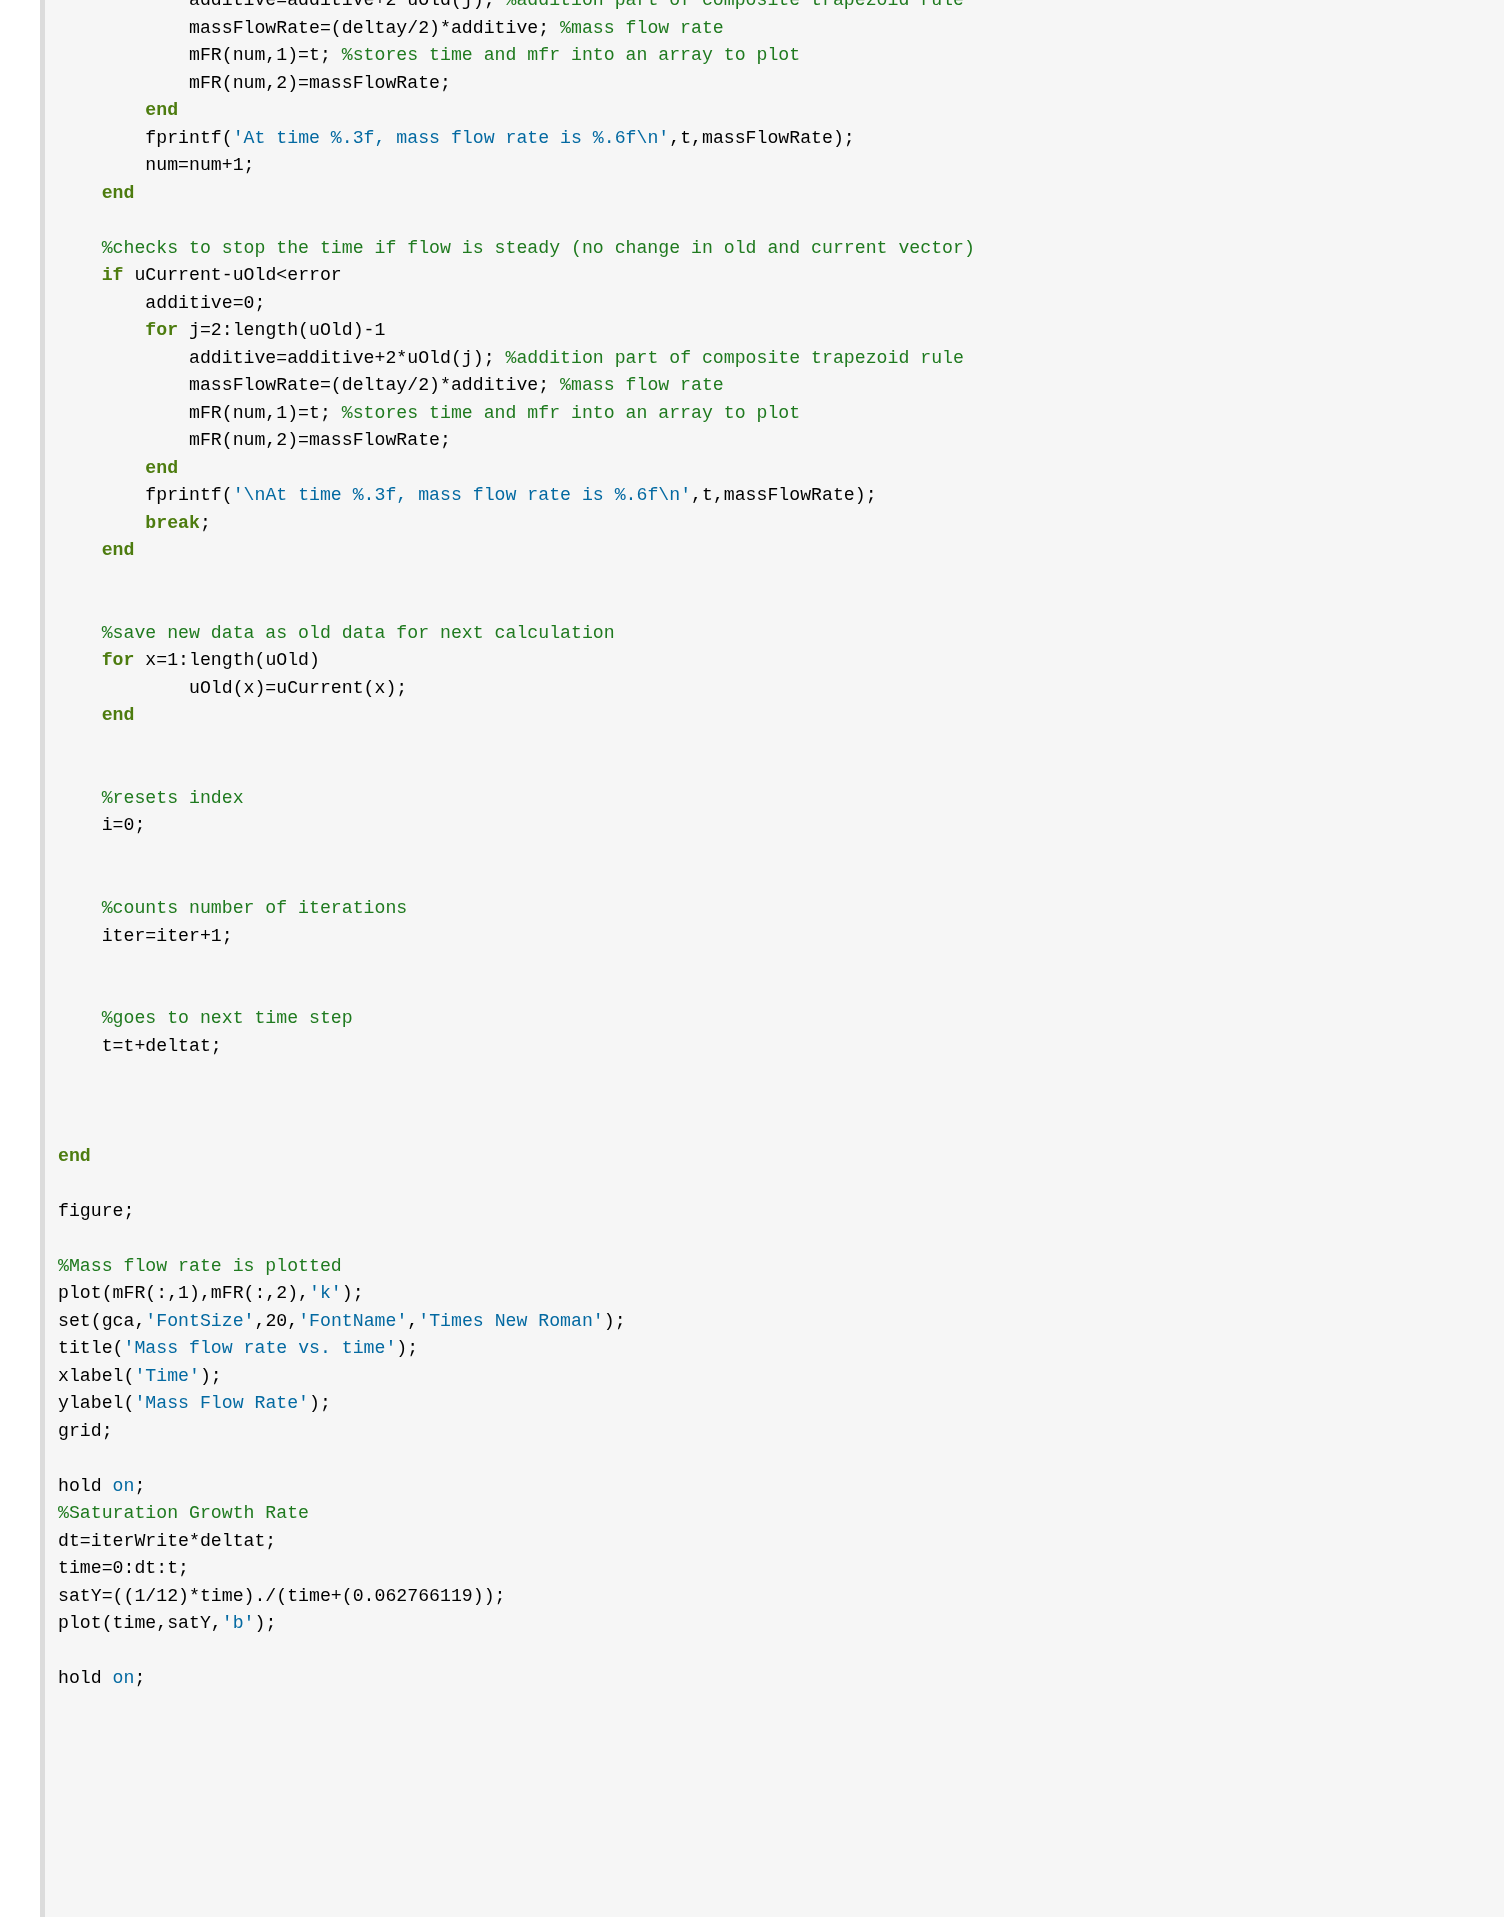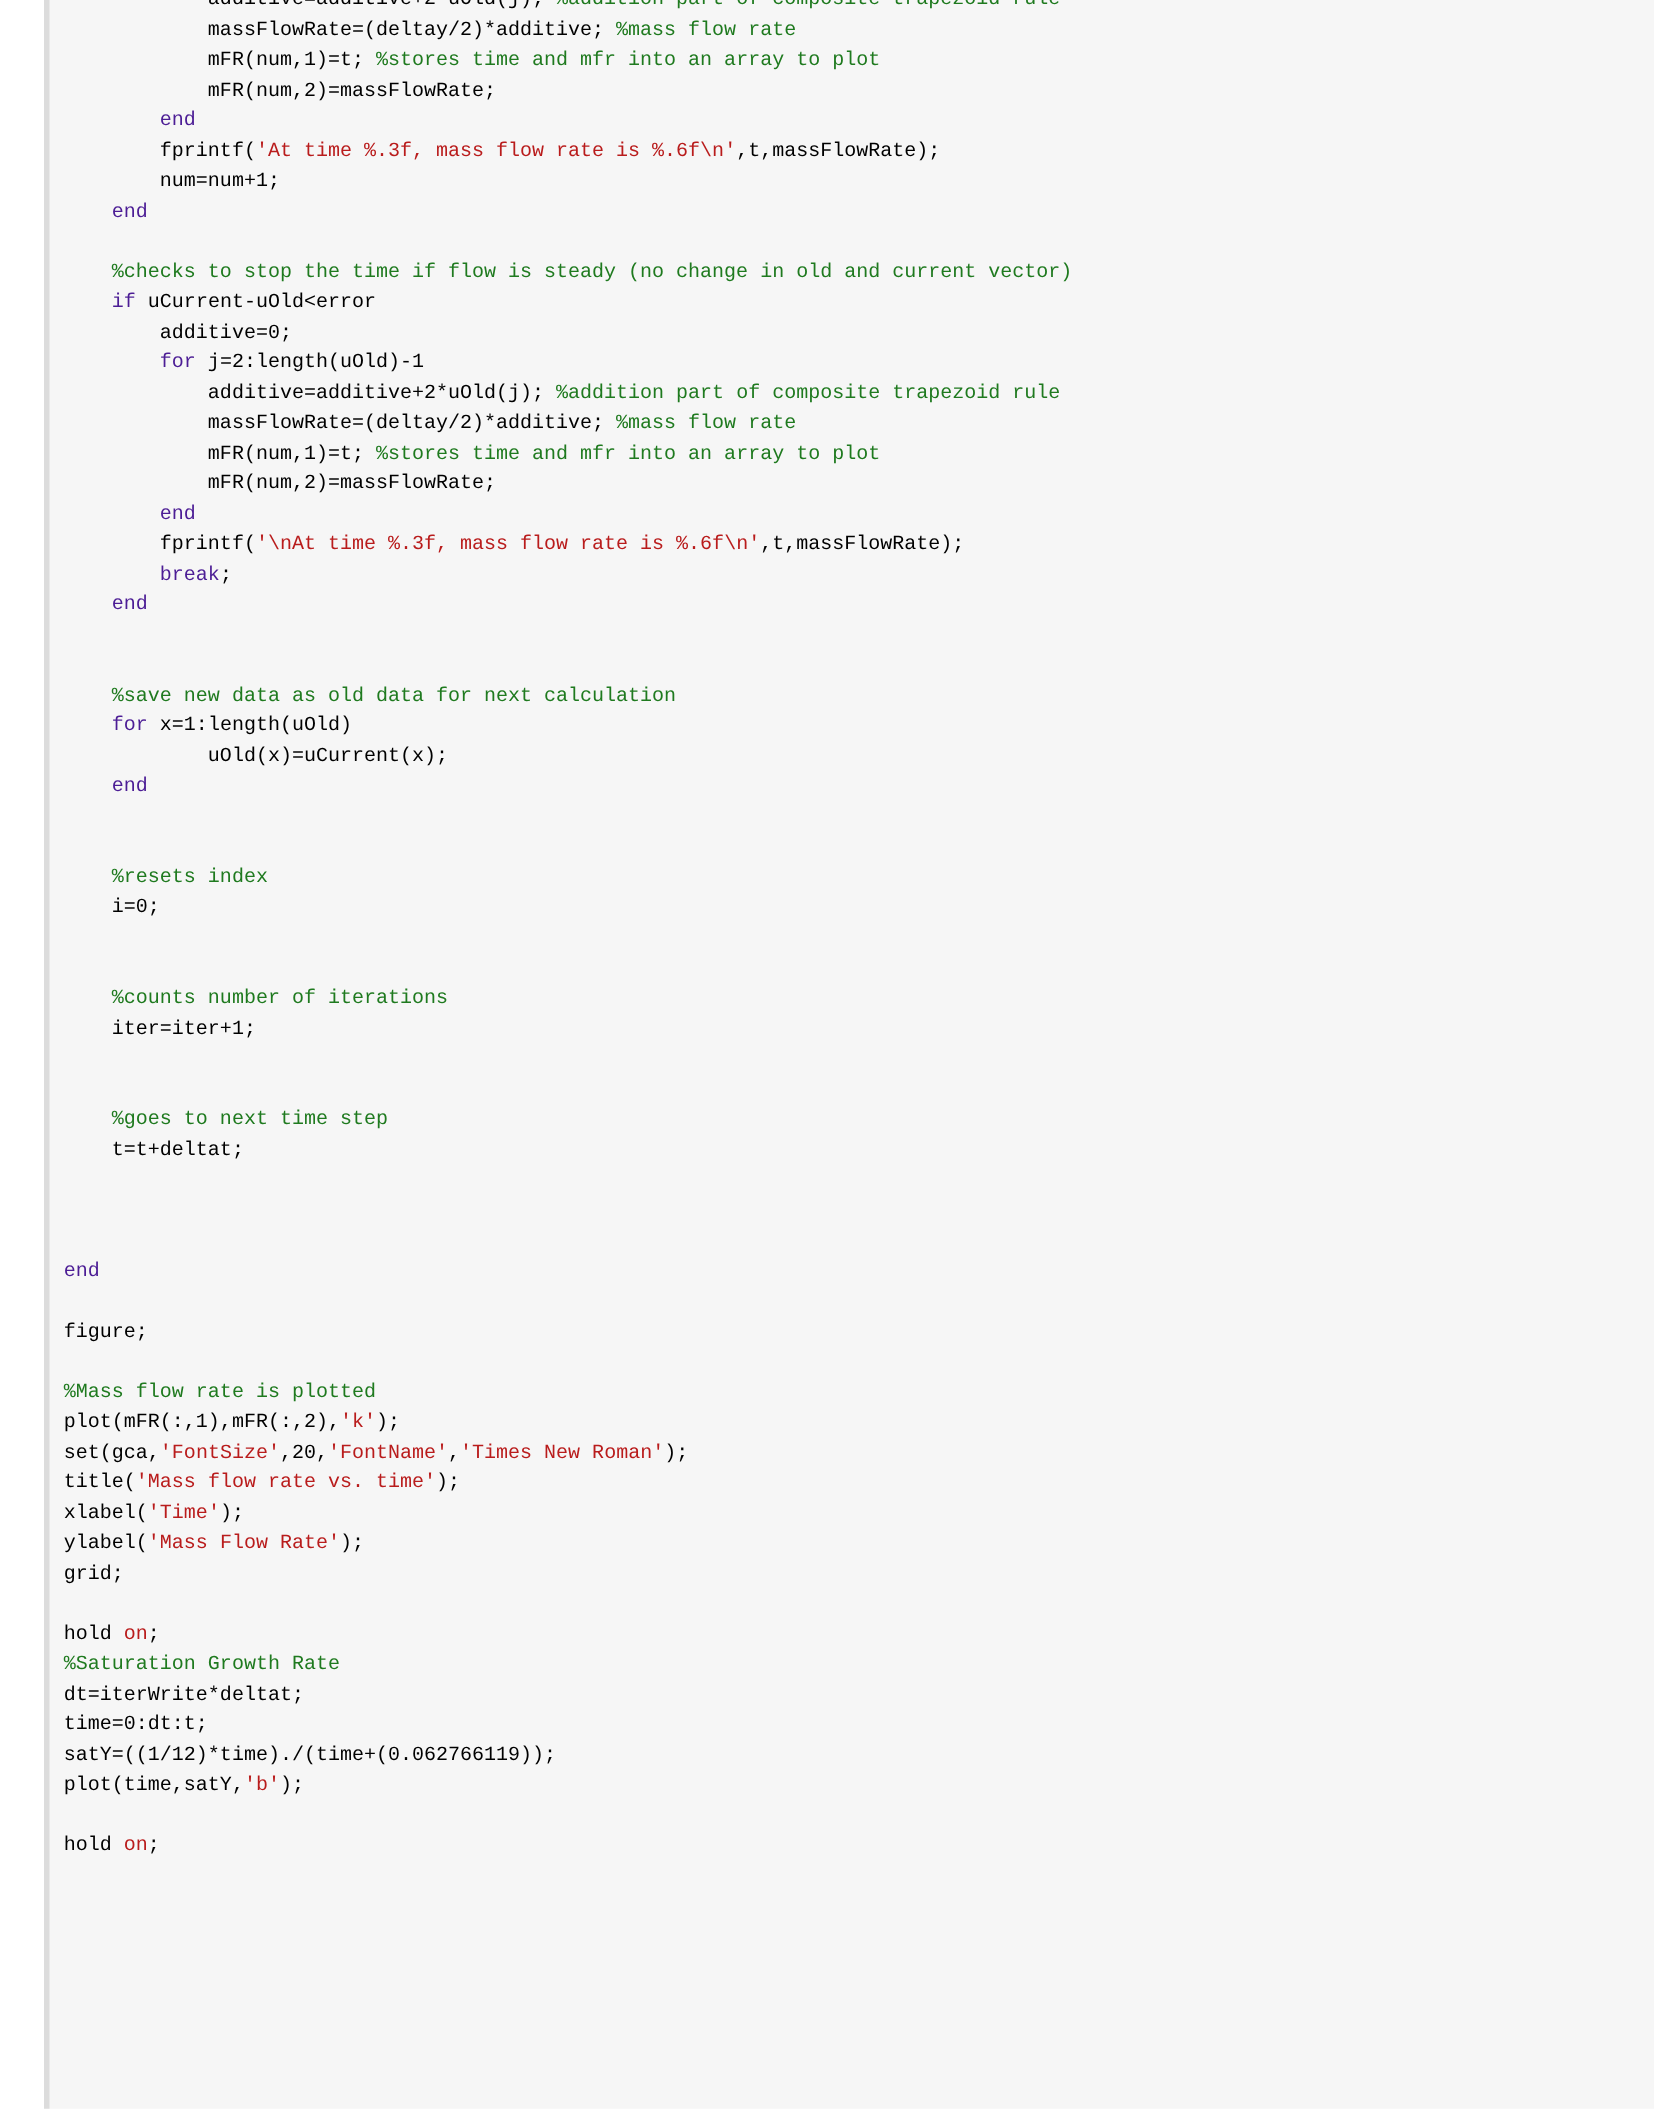--- a/index.html
+++ b/index.html
@@ -44,23 +44,23 @@
     white-space: pre;
     font-family: "Liberation Mono", "DejaVu Sans Mono", monospace;
     font-size: 18.2px;
     line-height: 27.52px;
     height: 27.52px;
     color: #000000;
     letter-spacing: 0px;
     padding-left: 13px;
     box-sizing: border-box;
   }
-  .tok-kw  { color: #4c1d95; }
+  .tok-kw  { color: #4d7c0f; font-weight: bold; }
   .tok-com { color: #1f7a1f; }
-  .tok-str { color: #b91c1c; }
+  .tok-str { color: #0369a1; }
   .tok-txt { color: #000000; }
 </style>
 </head>
 <body>
 
 <div id="page">
   <div id="code-block">
     <pre id="code-lines"><span class="code-line"><span class="tok-txt">            additive=additive+2*uOld(j); </span><span class="tok-com">%addition part of composite trapezoid rule</span></span><span class="code-line"><span class="tok-txt">            massFlowRate=(deltay/2)*additive; </span><span class="tok-com">%mass flow rate</span></span><span class="code-line"><span class="tok-txt">            mFR(num,1)=t; </span><span class="tok-com">%stores time and mfr into an array to plot</span></span><span class="code-line"><span class="tok-txt">            mFR(num,2)=massFlowRate;</span></span><span class="code-line"><span class="tok-kw">        end</span></span><span class="code-line"><span class="tok-txt">        fprintf(</span><span class="tok-str">'At time %.3f, mass flow rate is %.6f\n'</span><span class="tok-txt">,t,massFlowRate);</span></span><span class="code-line"><span class="tok-txt">        num=num+1;</span></span><span class="code-line"><span class="tok-kw">    end</span></span><span class="code-line">&nbsp;</span><span class="code-line"><span class="tok-com">    %checks to stop the time if flow is steady (no change in old and current vector)</span></span><span class="code-line"><span class="tok-kw">    if</span><span class="tok-txt"> uCurrent-uOld&lt;error</span></span><span class="code-line"><span class="tok-txt">        additive=0;</span></span><span class="code-line"><span class="tok-kw">        for</span><span class="tok-txt"> j=2:length(uOld)-1</span></span><span class="code-line"><span class="tok-txt">            additive=additive+2*uOld(j); </span><span class="tok-com">%addition part of composite trapezoid rule</span></span><span class="code-line"><span class="tok-txt">            massFlowRate=(deltay/2)*additive; </span><span class="tok-com">%mass flow rate</span></span><span class="code-line"><span class="tok-txt">            mFR(num,1)=t; </span><span class="tok-com">%stores time and mfr into an array to plot</span></span><span class="code-line"><span class="tok-txt">            mFR(num,2)=massFlowRate;</span></span><span class="code-line"><span class="tok-kw">        end</span></span><span class="code-line"><span class="tok-txt">        fprintf(</span><span class="tok-str">'\nAt time %.3f, mass flow rate is %.6f\n'</span><span class="tok-txt">,t,massFlowRate);</span></span><span class="code-line"><span class="tok-kw">        break</span><span class="tok-txt">;</span></span><span class="code-line"><span class="tok-kw">    end</span></span><span class="code-line">&nbsp;</span><span class="code-line">&nbsp;</span><span class="code-line"><span class="tok-com">    %save new data as old data for next calculation</span></span><span class="code-line"><span class="tok-kw">    for</span><span class="tok-txt"> x=1:length(uOld)</span></span><span class="code-line"><span class="tok-txt">            uOld(x)=uCurrent(x);</span></span><span class="code-line"><span class="tok-kw">    end</span></span><span class="code-line">&nbsp;</span><span class="code-line">&nbsp;</span><span class="code-line"><span class="tok-com">    %resets index</span></span><span class="code-line"><span class="tok-txt">    i=0;</span></span><span class="code-line">&nbsp;</span><span class="code-line">&nbsp;</span><span class="code-line"><span class="tok-com">    %counts number of iterations</span></span><span class="code-line"><span class="tok-txt">    iter=iter+1;</span></span><span class="code-line">&nbsp;</span><span class="code-line">&nbsp;</span><span class="code-line"><span class="tok-com">    %goes to next time step</span></span><span class="code-line"><span class="tok-txt">    t=t+deltat;</span></span><span class="code-line">&nbsp;</span><span class="code-line">&nbsp;</span><span class="code-line">&nbsp;</span><span class="code-line"><span class="tok-kw">end</span></span><span class="code-line">&nbsp;</span><span class="code-line"><span class="tok-txt">figure;</span></span><span class="code-line">&nbsp;</span><span class="code-line"><span class="tok-com">%Mass flow rate is plotted</span></span><span class="code-line"><span class="tok-txt">plot(mFR(:,1),mFR(:,2),</span><span class="tok-str">'k'</span><span class="tok-txt">);</span></span><span class="code-line"><span class="tok-txt">set(gca,</span><span class="tok-str">'FontSize'</span><span class="tok-txt">,20,</span><span class="tok-str">'FontName'</span><span class="tok-txt">,</span><span class="tok-str">'Times New Roman'</span><span class="tok-txt">);</span></span><span class="code-line"><span class="tok-txt">title(</span><span class="tok-str">'Mass flow rate vs. time'</span><span class="tok-txt">);</span></span><span class="code-line"><span class="tok-txt">xlabel(</span><span class="tok-str">'Time'</span><span class="tok-txt">);</span></span><span class="code-line"><span class="tok-txt">ylabel(</span><span class="tok-str">'Mass Flow Rate'</span><span class="tok-txt">);</span></span><span class="code-line"><span class="tok-txt">grid;</span></span><span class="code-line">&nbsp;</span><span class="code-line"><span class="tok-txt">hold </span><span class="tok-str">on</span><span class="tok-txt">;</span></span><span class="code-line"><span class="tok-com">%Saturation Growth Rate</span></span><span class="code-line"><span class="tok-txt">dt=iterWrite*deltat;</span></span><span class="code-line"><span class="tok-txt">time=0:dt:t;</span></span><span class="code-line"><span class="tok-txt">satY=((1/12)*time)./(time+(0.062766119));</span></span><span class="code-line"><span class="tok-txt">plot(time,satY,</span><span class="tok-str">'b'</span><span class="tok-txt">);</span></span><span class="code-line">&nbsp;</span><span class="code-line"><span class="tok-txt">hold </span><span class="tok-str">on</span><span class="tok-txt">;</span></span></pre>
   </div>
 </div>

